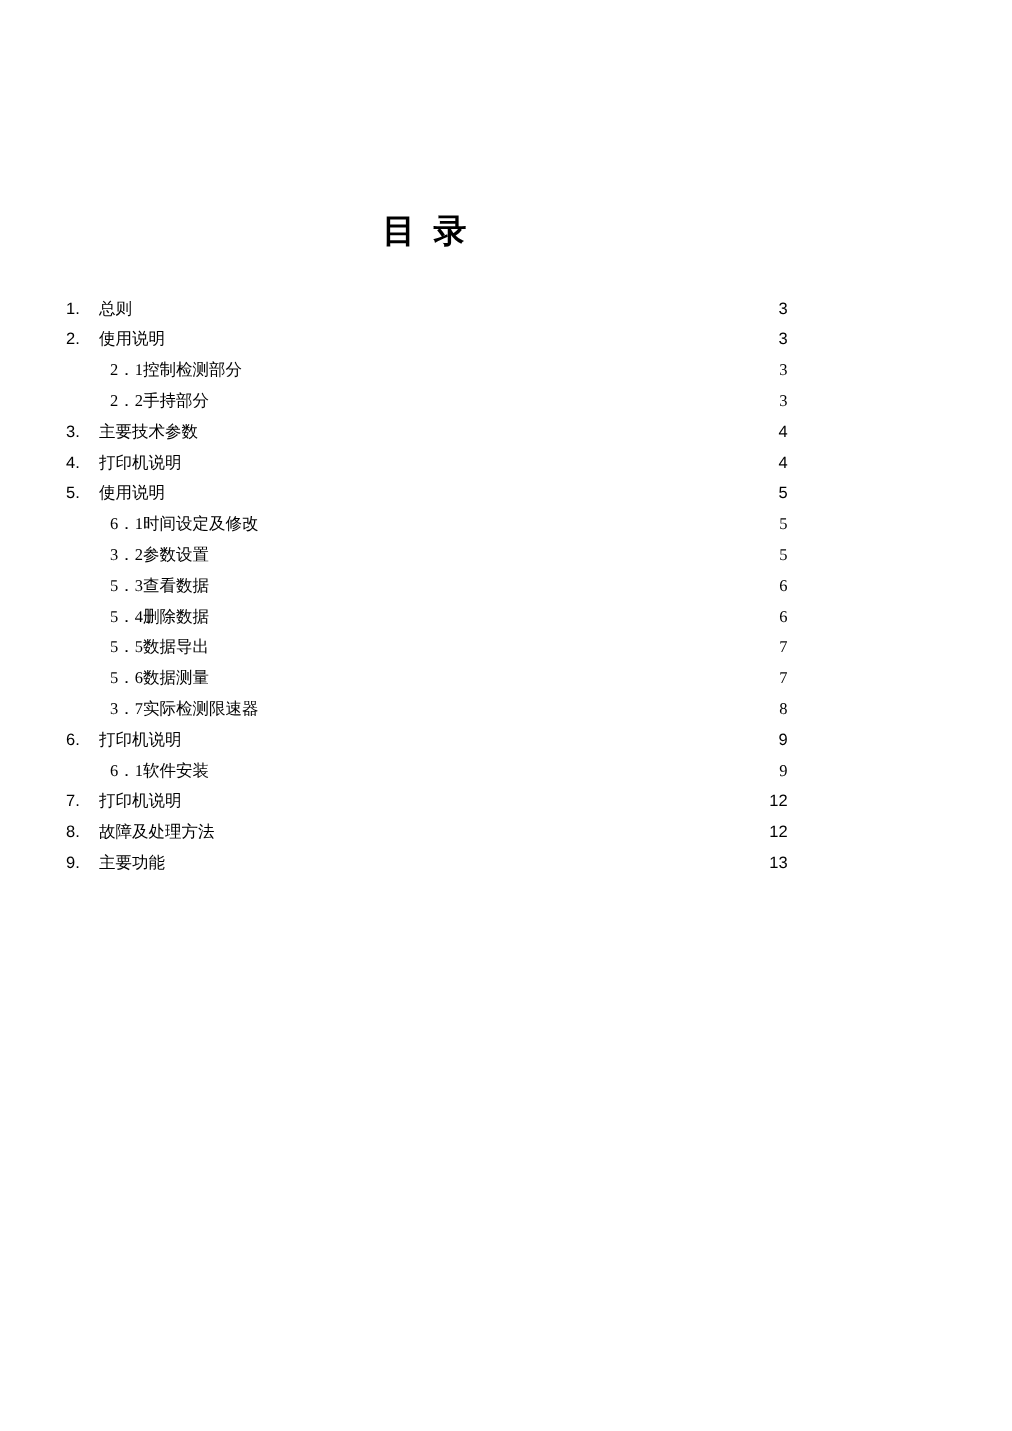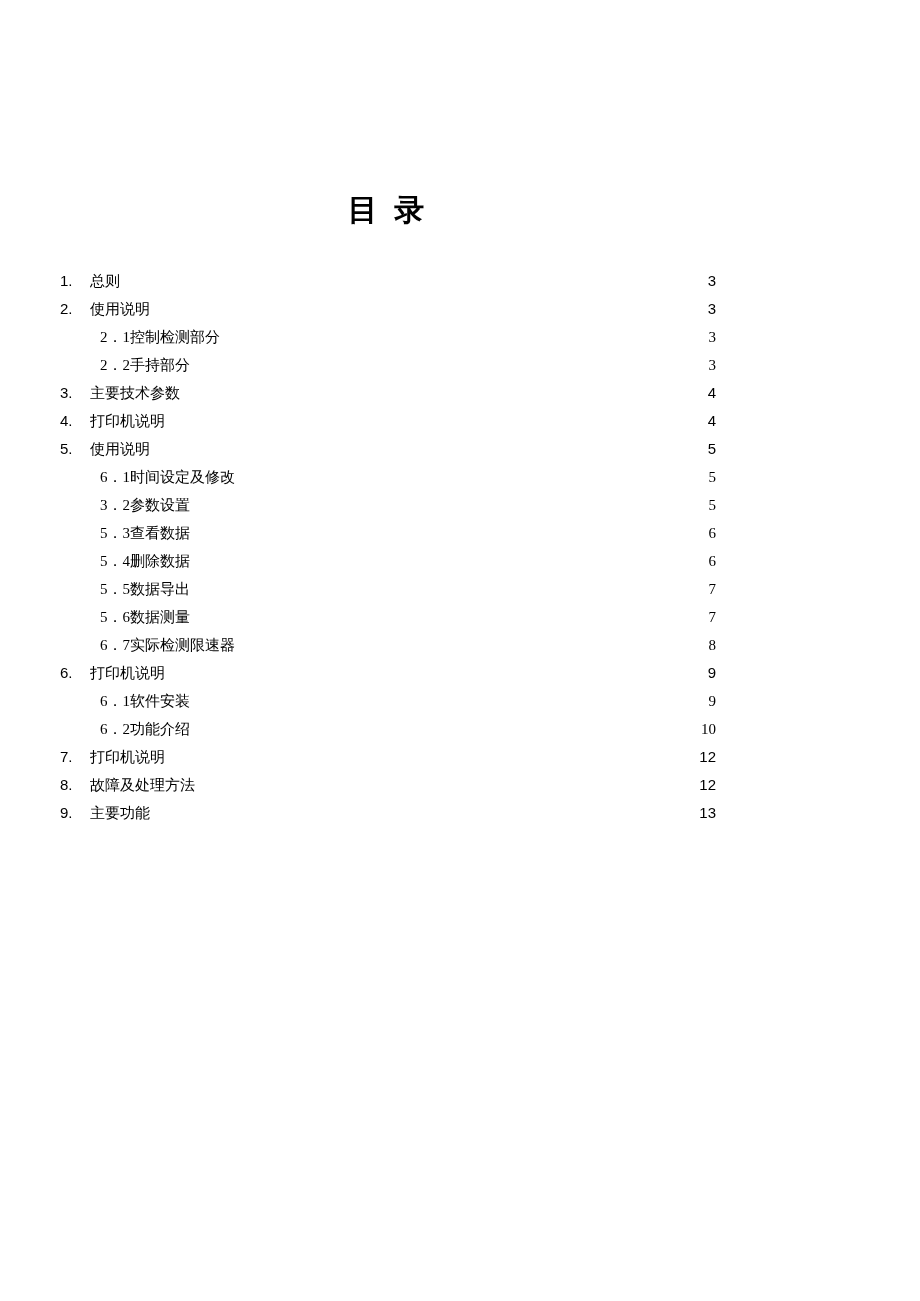--- a/index.html
+++ b/index.html
@@ -153,41 +153,35 @@
         <span class="toc-page">7</span>
       </div>
       <div class="toc-row level2">
         <span class="toc-num"></span>
         <span class="toc-label">5．6数据测量</span>
         <span class="toc-dots"></span>
         <span class="toc-page">7</span>
       </div>
       <div class="toc-row level2">
         <span class="toc-num"></span>
-        <span class="toc-label">6．7实际检测限速器</span>
+        <span class="toc-label">3．7实际检测限速器</span>
         <span class="toc-dots"></span>
         <span class="toc-page">8</span>
       </div>
       <div class="toc-row level1">
         <span class="toc-num">6.</span>
         <span class="toc-label">打印机说明</span>
         <span class="toc-dots"></span>
         <span class="toc-page">9</span>
       </div>
       <div class="toc-row level2">
         <span class="toc-num"></span>
         <span class="toc-label">6．1软件安装</span>
         <span class="toc-dots"></span>
         <span class="toc-page">9</span>
-      </div>
-      <div class="toc-row level2">
-        <span class="toc-num"></span>
-        <span class="toc-label">6．2功能介绍</span>
-        <span class="toc-dots"></span>
-        <span class="toc-page">10</span>
       </div>
       <div class="toc-row level1">
         <span class="toc-num">7.</span>
         <span class="toc-label">打印机说明</span>
         <span class="toc-dots"></span>
         <span class="toc-page">12</span>
       </div>
       <div class="toc-row level1">
         <span class="toc-num">8.</span>
         <span class="toc-label">故障及处理方法</span>

